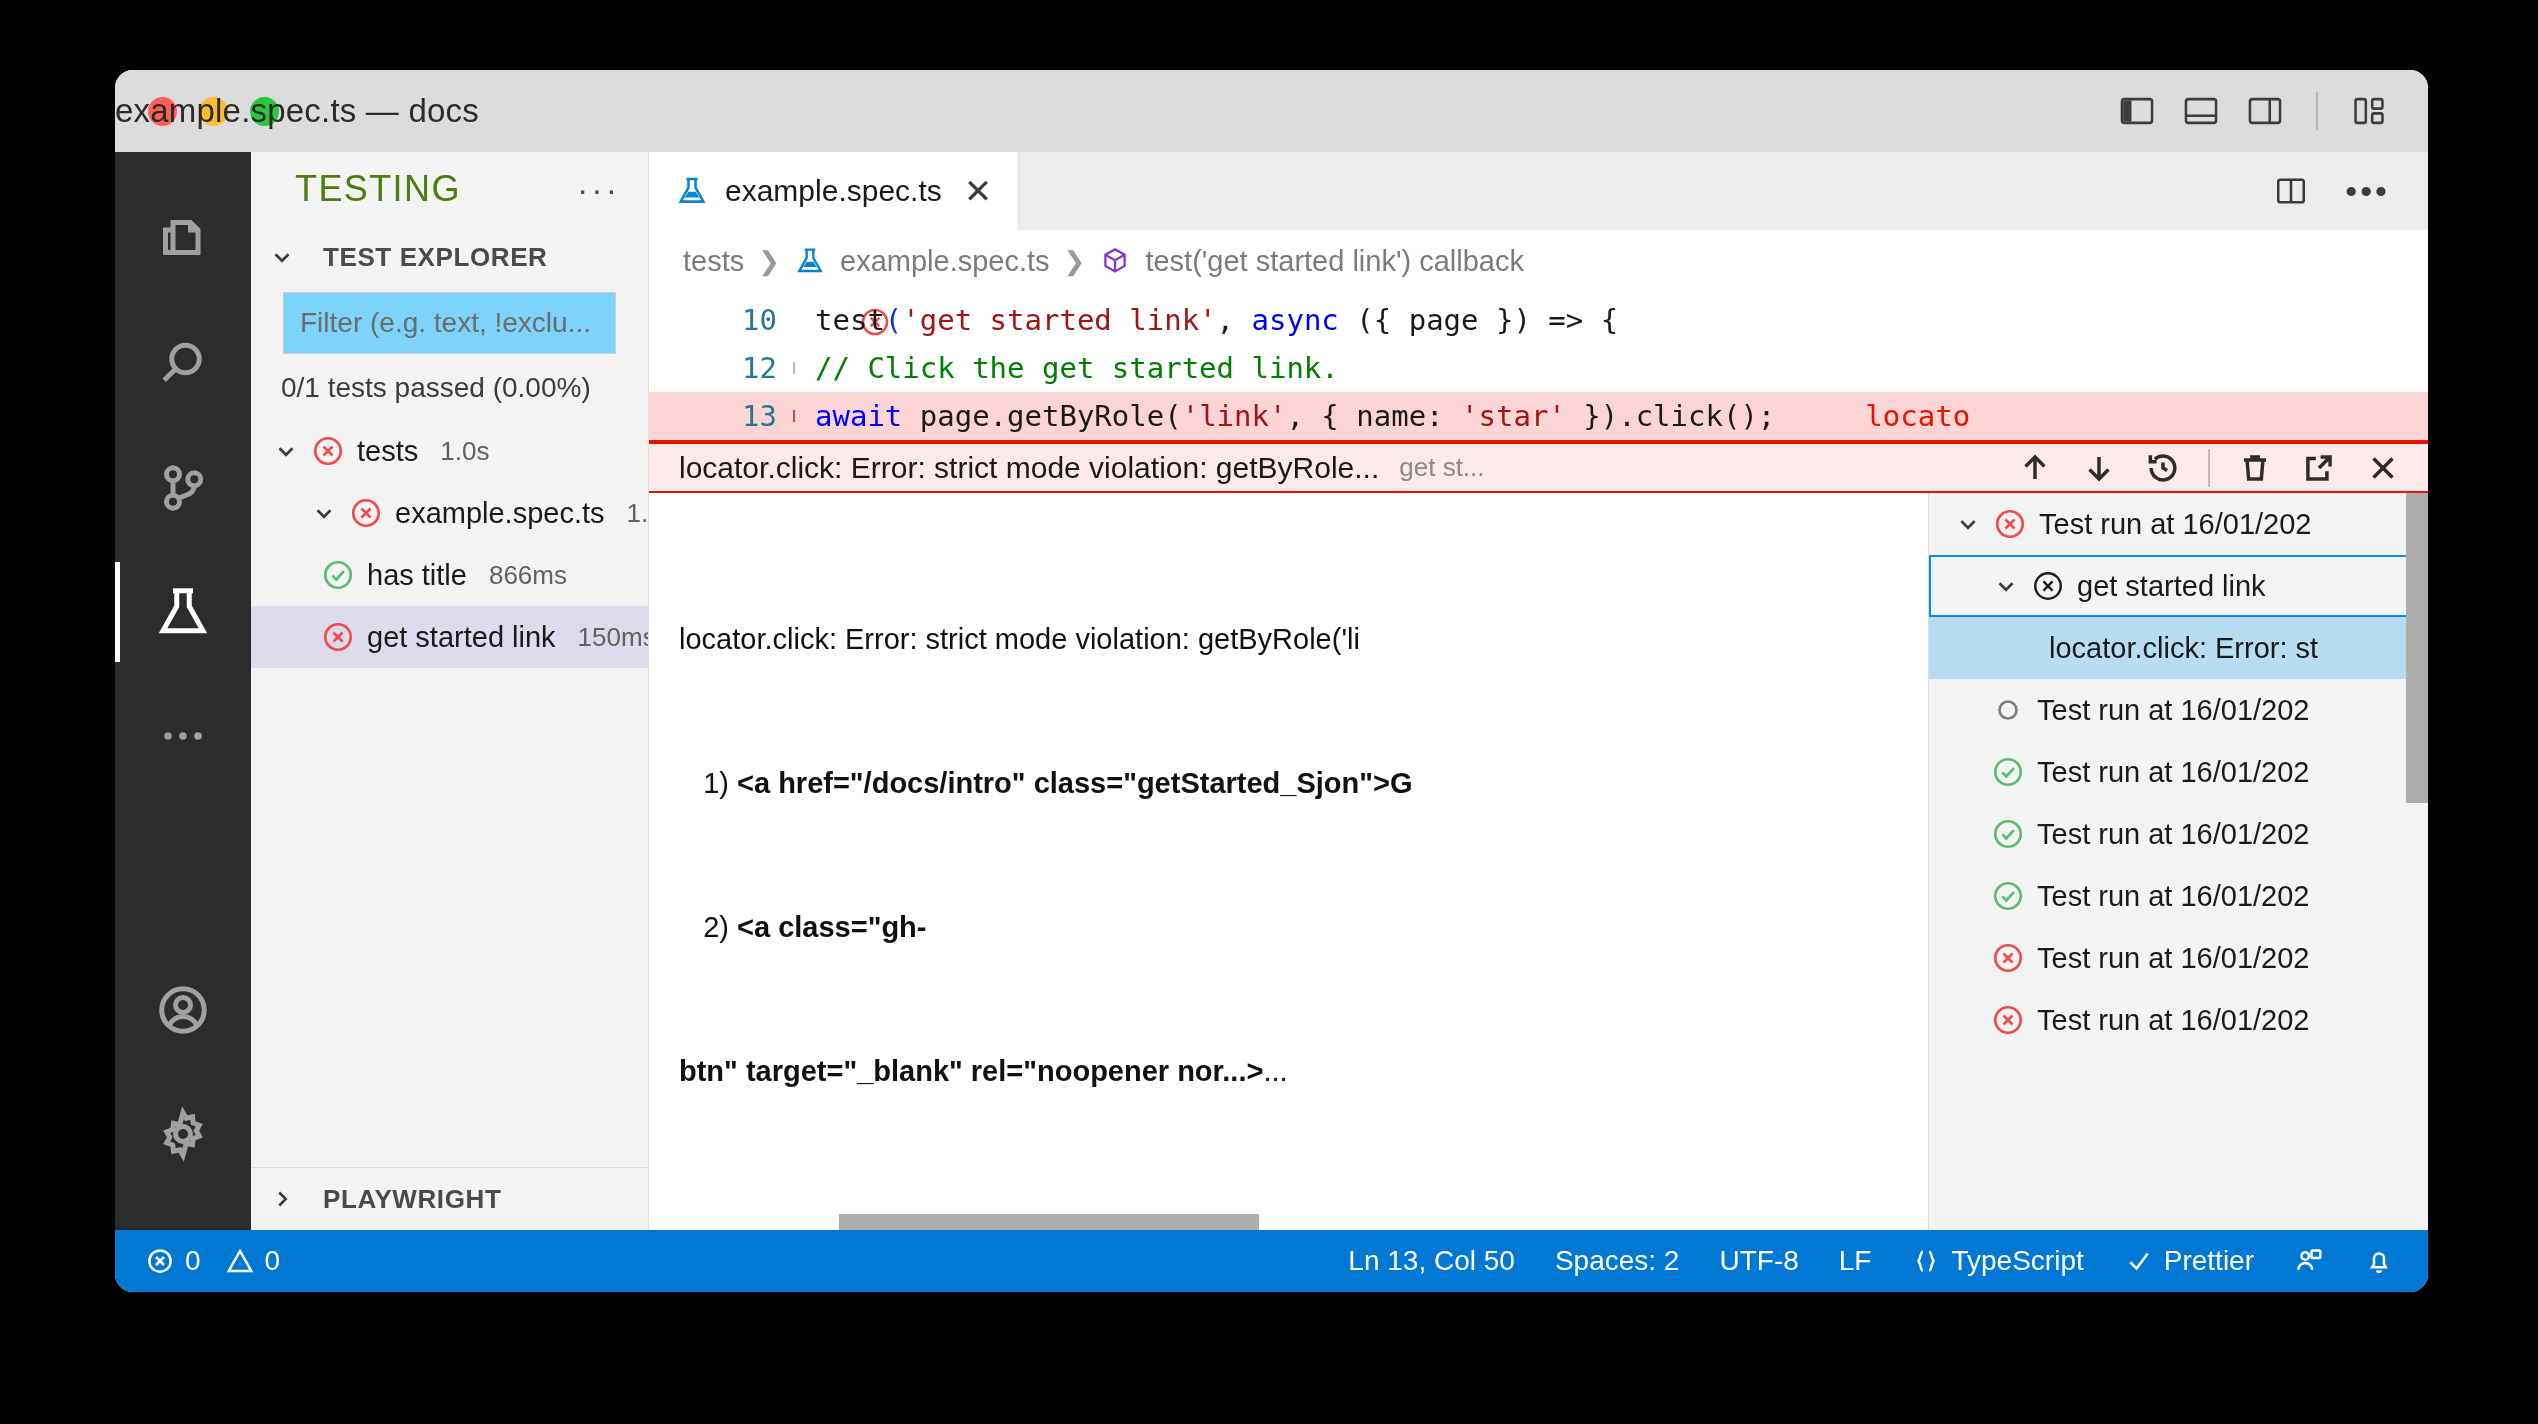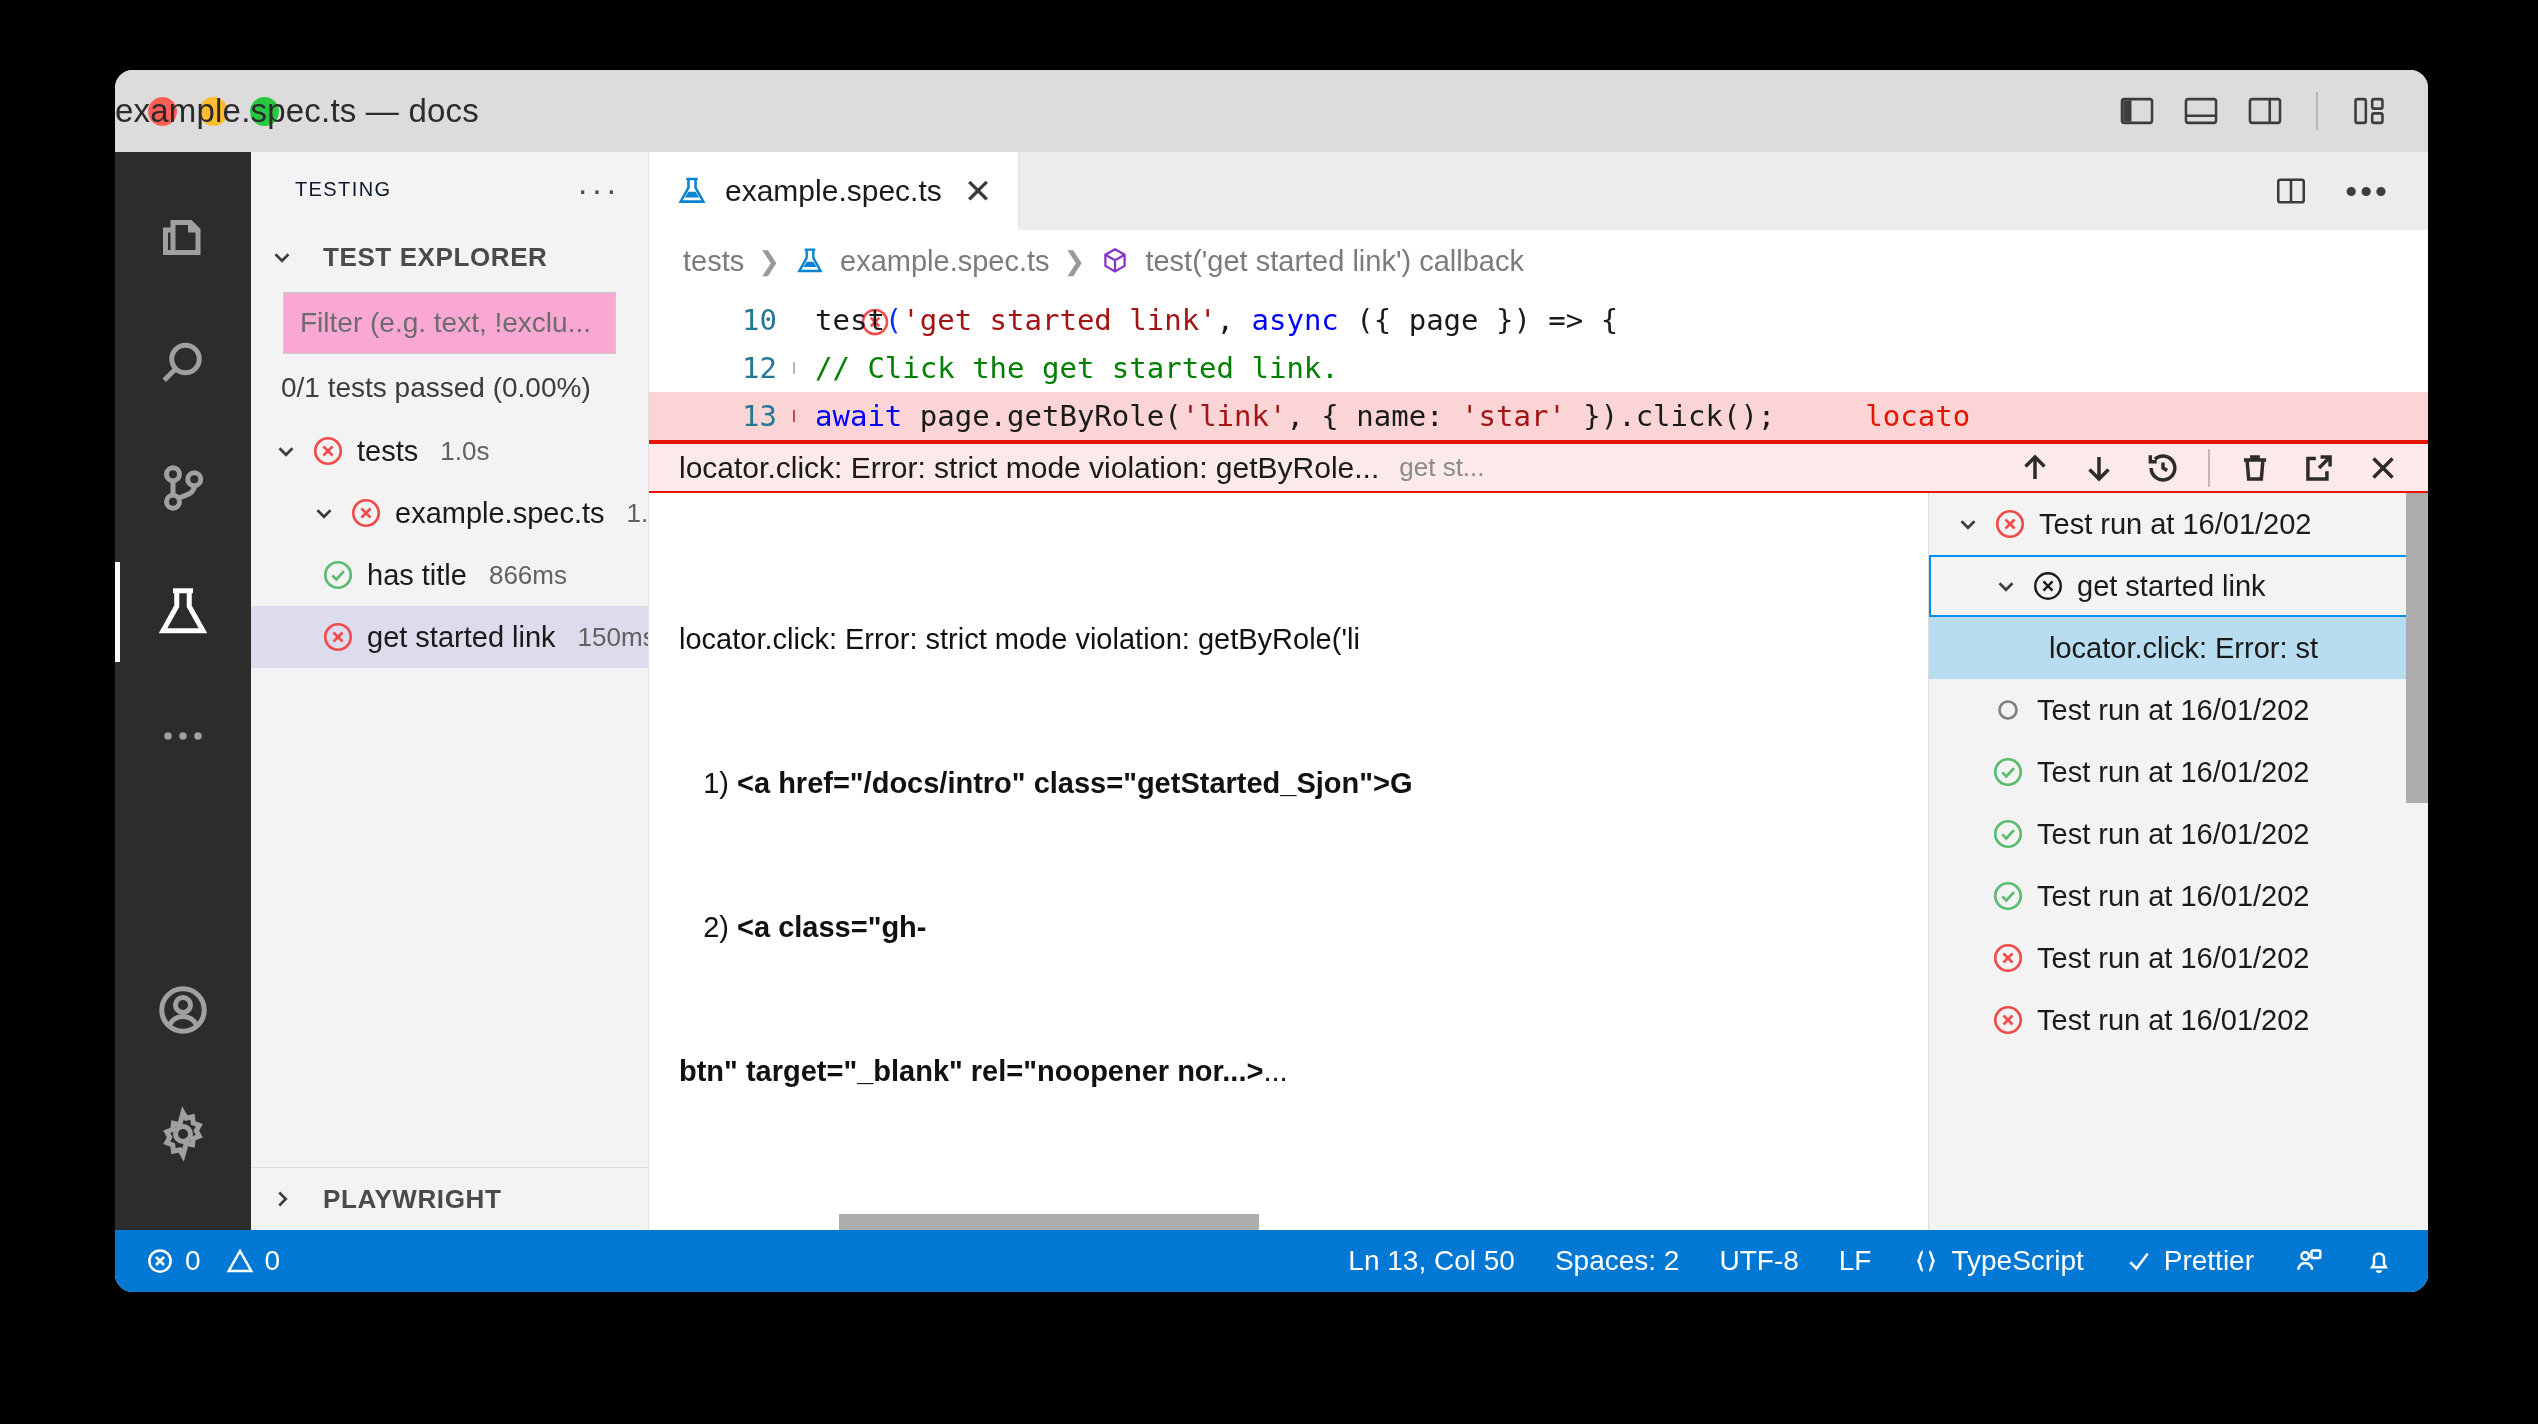--- a/index.html
+++ b/index.html
@@ -69,32 +69,32 @@
   
   .sidebar {
     width: 398px; background: #f3f3f3;
     display: flex; flex-direction: column;
     border-right: 1px solid #e0e0e0;
   }
   .sb-header {
     height: 74px; display: flex; align-items: center;
     padding: 0 28px 0 44px;
   }
-  .sb-title { font-size: 20px; color: #0f172a; letter-spacing: 1.4px; }
+  .sb-title { font-size: 36px; color: #4d7c0f; letter-spacing: 1.4px; }
   .sb-more { margin-left: auto; color: #4d4d4d; font-size: 34px; line-height: 18px; letter-spacing: 3px; }
   .section-head {
     height: 62px; display: flex; align-items: center;
     padding-left: 18px; gap: 28px;
   }
   .chev { width: 26px; height: 26px; flex: none; }
   .chev path { stroke: #3c3c3c; stroke-width: 2.4; fill: none; }
   .section-label { font-size: 26px; font-weight: bold; color: #4a4a4a; letter-spacing: .6px; }
   .filter-row { padding: 4px 32px 0 32px; }
   .filter-box {
-    height: 62px; background: #f9a8d4; border: 1px solid #ccc;
+    height: 62px; background: #7dd3fc; border: 1px solid #ccc;
     display: flex; align-items: center; padding: 0 14px 0 16px;
   }
   .filter-box input {
     flex: 1; border: none; outline: none; background: transparent;
     font-size: 28px; color: #3c3c3c; font-family: "Liberation Sans", sans-serif;
   }
   .filter-box input::placeholder { color: #6c6c6c; }
   .funnel { width: 32px; height: 32px; flex: none; }
   .funnel path { stroke: #3c3c3c; stroke-width: 2; fill: none; }
   .summary { font-size: 28px; color: #3c3c3c; padding: 18px 0 10px 30px; }

